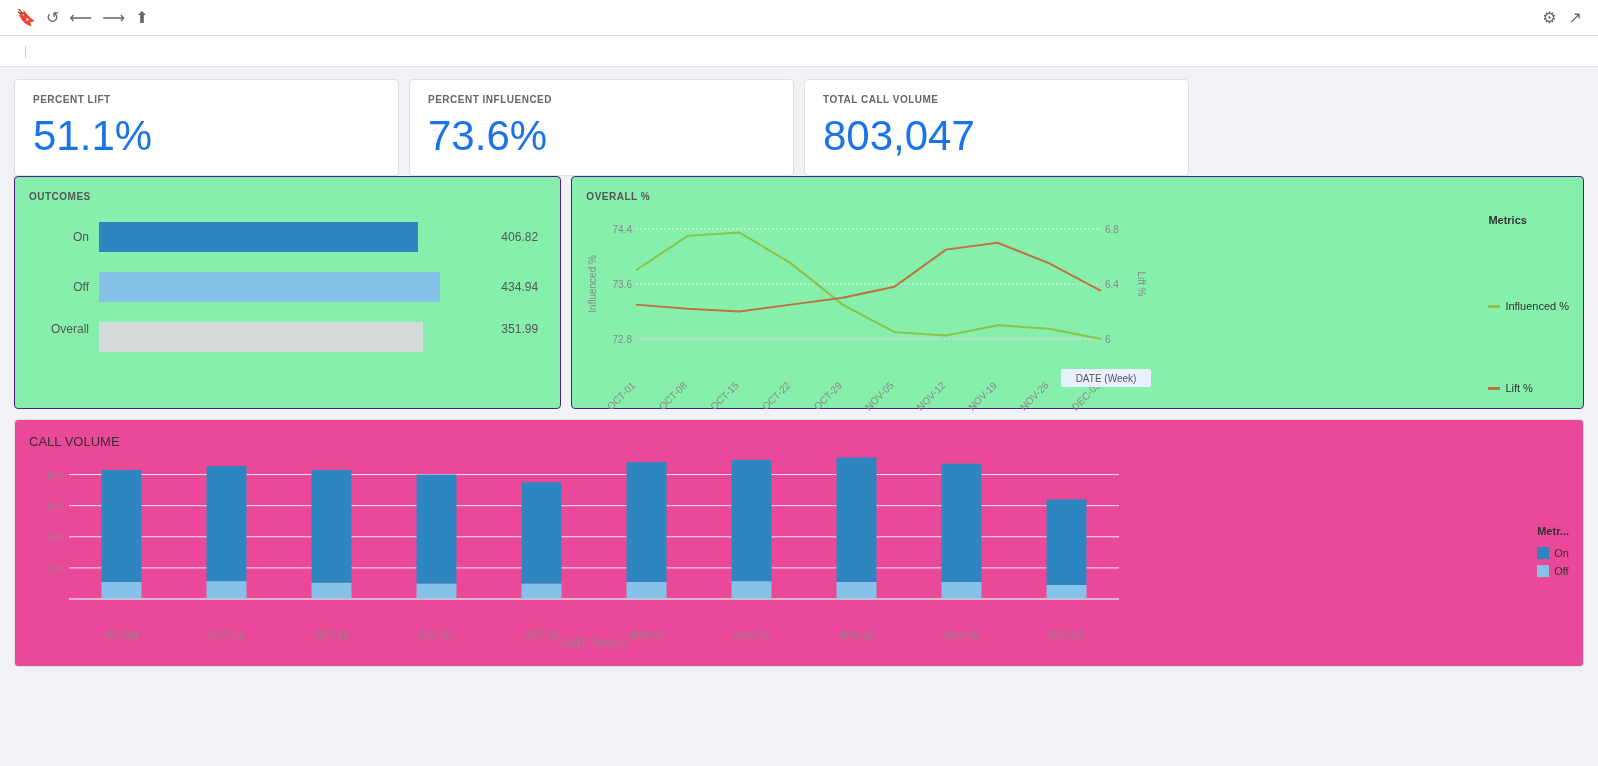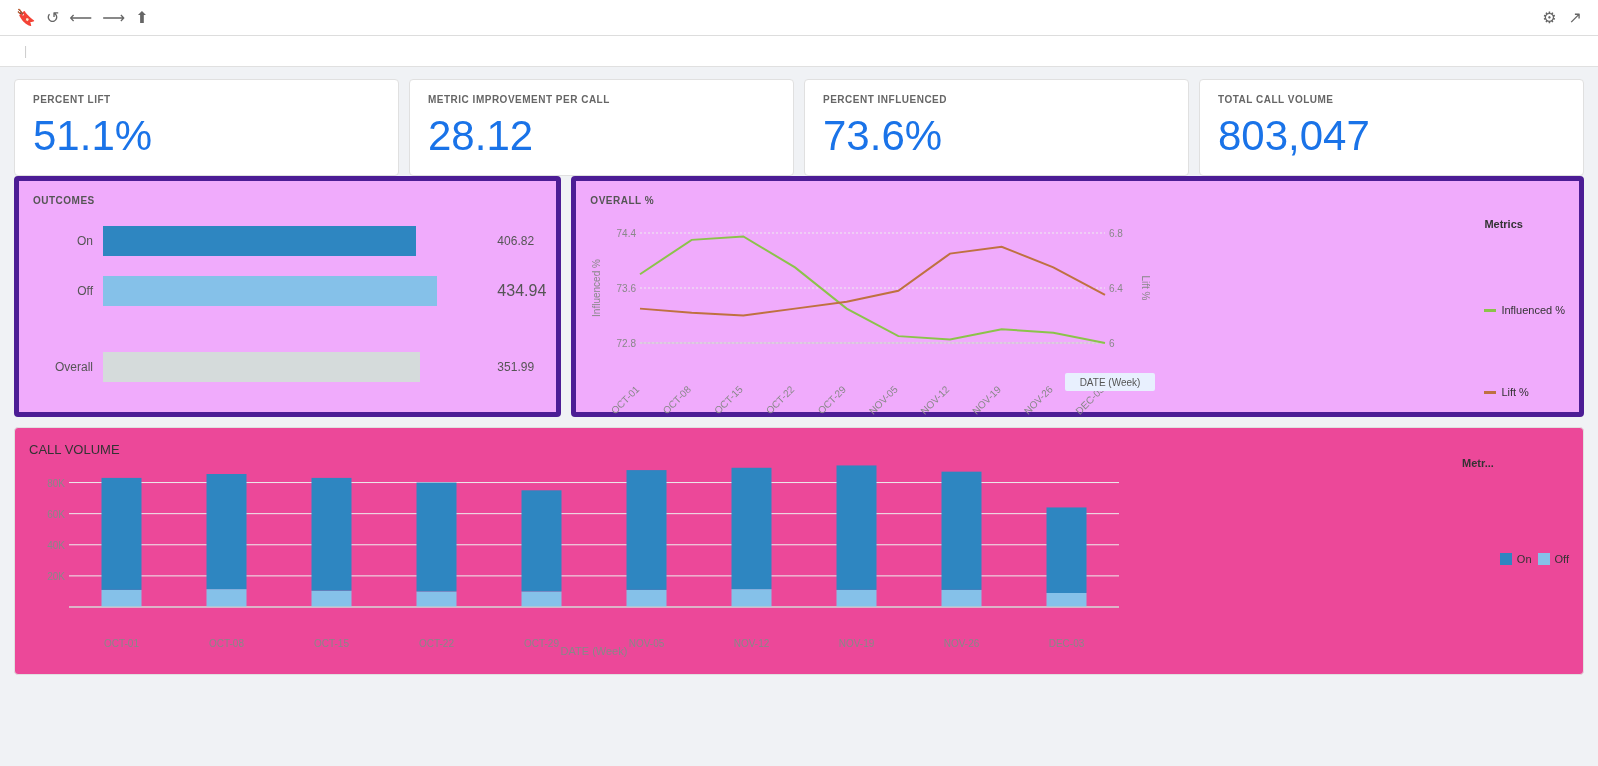--- a/index.html
+++ b/index.html
@@ -76,22 +76,22 @@
     
     .middle-row {
       display: grid;
       grid-template-columns: 1fr 1.85fr;
       gap: 10px;
       margin-bottom: 10px;
     }
 
     
     .chart-card {
-      background: #f0abfc;
-      border: 5px solid #4c1d95;
+      background: #86efac;
+      border: 1px solid #4c1d95;
       border-radius: 4px;
       padding: 14px;
     }
     .chart-card .chart-title {
       font-size: 10px;
       font-weight: 700;
       color: #555;
       letter-spacing: 0.5px;
       text-transform: uppercase;
       margin-bottom: 12px;
@@ -101,21 +101,21 @@
     .overall-chart-area { display: flex; gap: 8px; }
     .line-chart-container { flex: 1; position: relative; height: 180px; }
     .chart-legend { display: flex; flex-direction: column; gap: 6px; justify-content: space-between; font-size: 11px; }
     .legend-item { display: flex; align-items: center; gap: 5px; }
     .legend-dot { width: 12px; height: 3px; }
     .legend-title { font-size: 11px; font-weight: 600; margin-bottom: 4px; }
     .callvol-card { background: #ec4899; border: 1px solid #e0e0e0; border-radius: 4px; padding: 14px; }
 
     .callvol-inner { display: flex; gap: 10px; }
     .callvol-chart { flex: 1; }
-    .callvol-legend { display: flex; flex-direction: row; gap: 6px; justify-content: center; font-size: 11px; padding-left: 4px; }
+    .callvol-legend { display: flex; flex-direction: column; gap: 6px; justify-content: center; font-size: 11px; padding-left: 4px; }
 
     
     svg { overflow: visible; }
     .axis-label { font-size: 10px; fill: #888; }
     .grid-line { stroke: #eee; stroke-width: 1; stroke-dasharray: 2,2; }
   </style>
 </head>
 <body>
 
 <div class="toolbar">
@@ -139,24 +139,20 @@
   <span class="focus-metric"></span>
   <span class="view-all"></span>
 </div>
 
 <div class="main">
 
   <div class="kpi-row">
     <div class="kpi-card">
       <div class="kpi-title">PERCENT LIFT</div>
       <div class="kpi-value">51.1%</div>
-    </div>
-    <div class="kpi-card">
-      <div class="kpi-title">METRIC IMPROVEMENT PER CALL</div>
-      <div class="kpi-value">28.12</div>
     </div>
     <div class="kpi-card">
       <div class="kpi-title">PERCENT INFLUENCED</div>
       <div class="kpi-value">73.6%</div>
     </div>
     <div class="kpi-card">
       <div class="kpi-title">TOTAL CALL VOLUME</div>
       <div class="kpi-value">803,047</div>
     </div>
   </div>
@@ -172,23 +168,23 @@
       <div style="flex:1;height:30px;position:relative;">
         <div style="width:81.364%;height:100%;background:#2e86c1;"></div>
       </div>
       <span style="font-size:12px;color:#555;width:45px;">406.82</span>
     </div>
             <div style="display: flex; align-items: center; gap: 10px;">
       <span style="width:50px;text-align:right;font-size:12px;color:#555;">Off</span>
       <div style="flex:1;height:30px;position:relative;">
         <div style="width:86.988%;height:100%;background:#85c1e9;"></div>
       </div>
-      <span style="font-size:16px;color:#555;width:45px;">434.94</span>
-    </div>
-            <div style="display: flex; align-items: center; gap: 10px; margin-top: 26px;">
+      <span style="font-size:12px;color:#555;width:45px;">434.94</span>
+    </div>
+            <div style="display: flex; gap: 10px;">
       <span style="width:50px;text-align:right;font-size:12px;color:#555;">Overall</span>
       <div style="flex:1;height:30px;position:relative;">
         <div style="width:82.56%;height:100%;background:#d5dbdb;"></div>
       </div>
       <span style="font-size:12px;color:#555;width:45px;">351.99</span>
     </div>
           </div>
         </div>
     </div>
 

